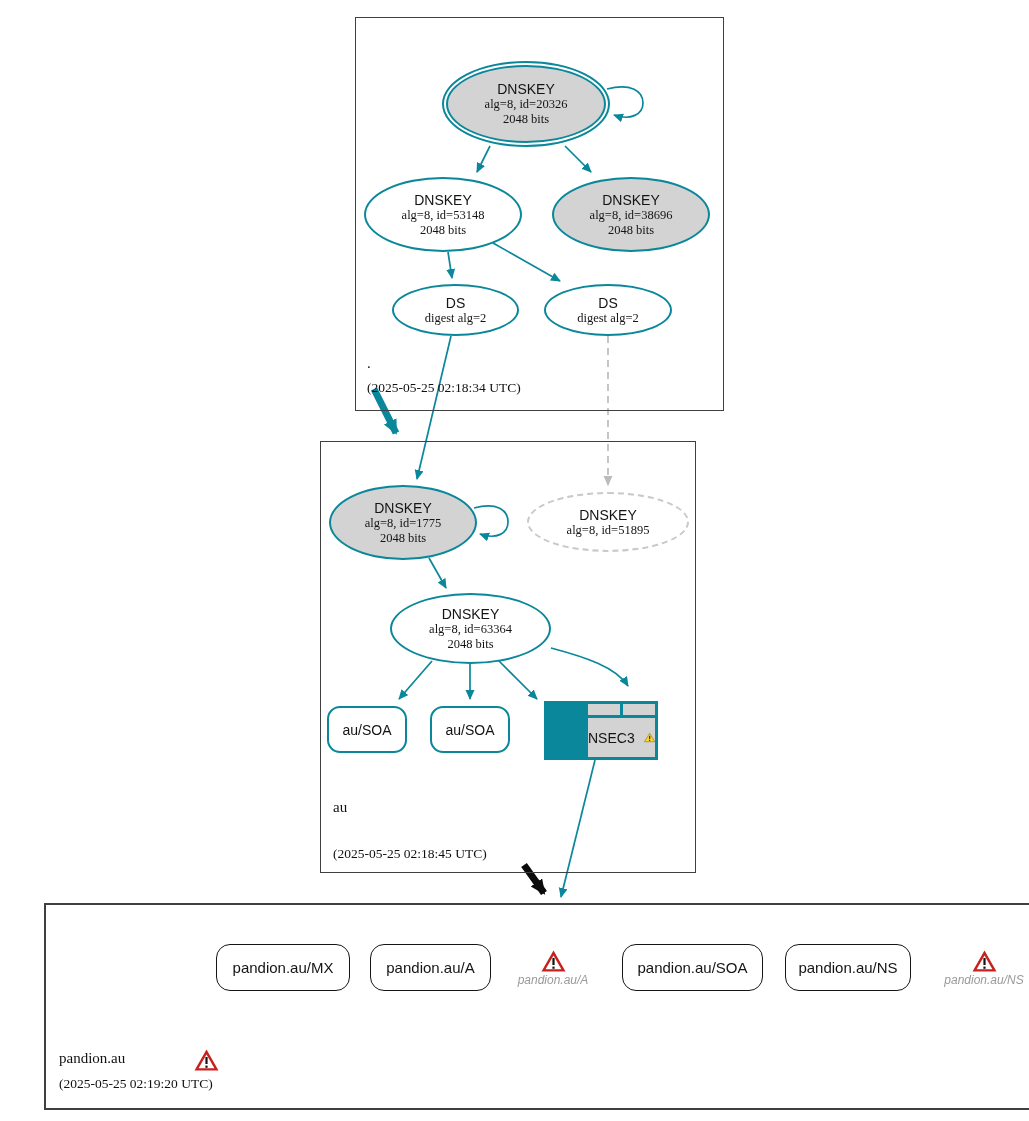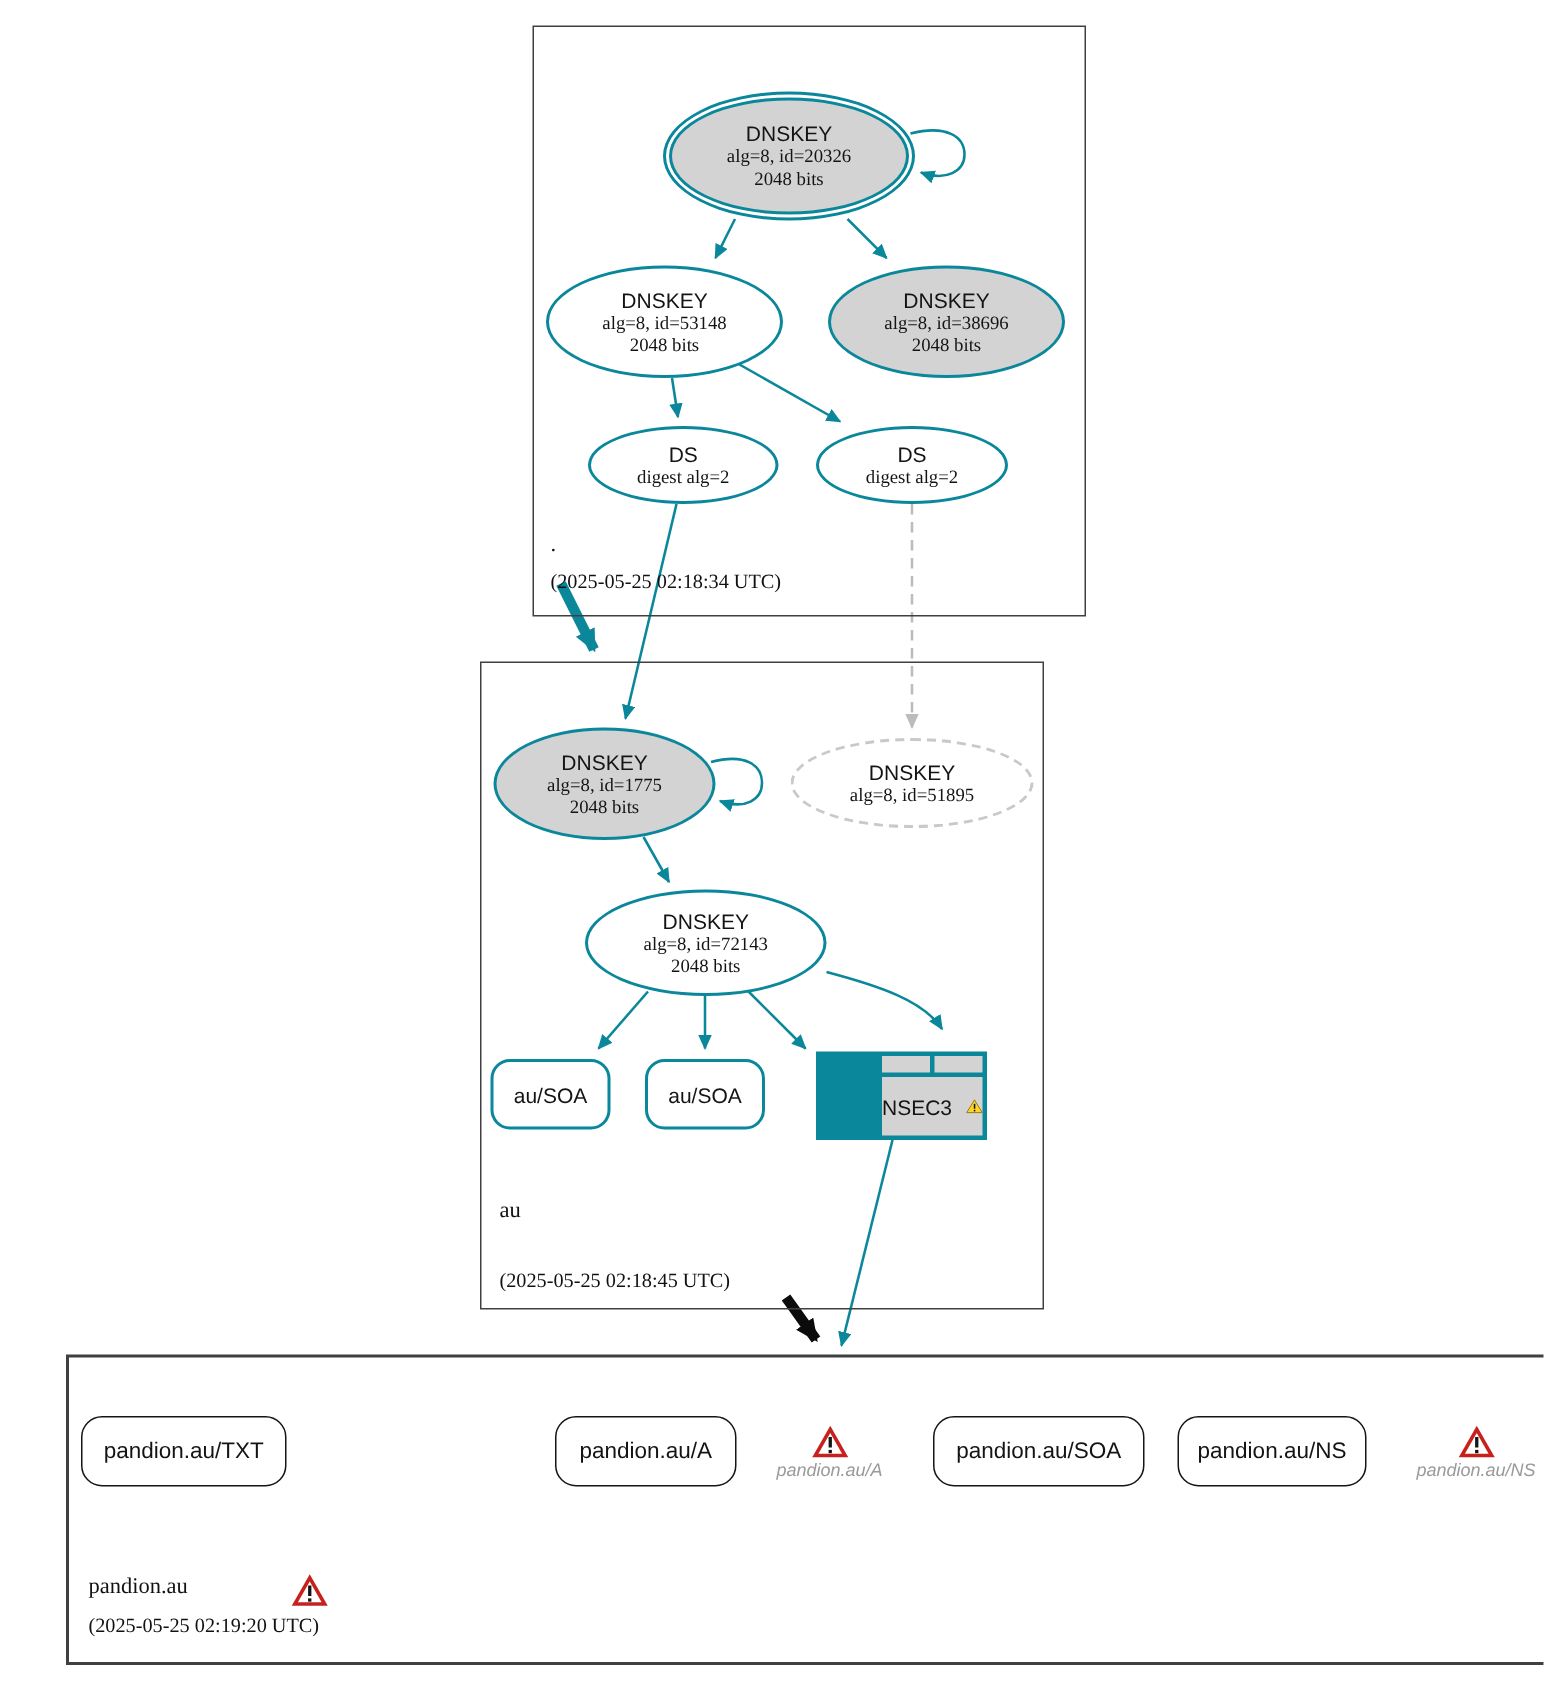--- a/index.html
+++ b/index.html
@@ -138,21 +138,21 @@
     <span class="node-detail">2048 bits</span>
   </div>
 
   <div class="ellipse dashed" style="left:499px;top:492px;width:162px;height:60px;">
     <span class="node-title">DNSKEY</span>
     <span class="node-detail">alg=8, id=51895</span>
   </div>
 
   <div class="ellipse" style="left:362px;top:593px;width:161px;height:71px;">
     <span class="node-title">DNSKEY</span>
-    <span class="node-detail">alg=8, id=72143</span>
+    <span class="node-detail">alg=8, id=63364</span>
     <span class="node-detail">2048 bits</span>
   </div>
 
   <div class="rr" style="left:299px;top:706px;width:80px;height:47px;">
     <span>au/SOA</span>
   </div>
   <div class="rr" style="left:402px;top:706px;width:80px;height:47px;">
     <span>au/SOA</span>
   </div>
 
@@ -167,22 +167,22 @@
         <path class="tri-yellow" d="M12,1.5 L23,19.5 L1,19.5 Z"></path>
         <rect class="tri-mark" x="11" y="7" width="2.2" height="7"></rect>
         <rect class="tri-mark" x="11" y="15.6" width="2.2" height="2.2"></rect>
       </svg>
     </div>
   </div>
 
   <div class="zone-label" style="left:305px;top:799px;">au</div>
   <div class="zone-ts" style="left:305px;top:846px;">(2025-05-25 02:18:45 UTC)</div>
 
-  <div class="rr black" style="left:26px;top:944px;width:137px;height:47px;">
-    <span>pandion.au/TXT</span>
+  <div class="rr black" style="left:188px;top:944px;width:134px;height:47px;">
+    <span>pandion.au/MX</span>
   </div>
   <div class="rr black" style="left:342px;top:944px;width:121px;height:47px;">
     <span>pandion.au/A</span>
   </div>
 
   <div class="warn-group" style="left:477px;top:950px;">
     <svg class="icon" width="25" height="22" viewBox="0 0 25 22">
       <path class="tri-red" d="M12.5,0.5 L24.5,21.5 L0.5,21.5 Z"></path>
       <path class="tri-red-in" d="M12.5,5.4 L20.4,19.2 L4.6,19.2 Z"></path>
       <rect class="tri-mark" x="11.4" y="8" width="2.2" height="7"></rect>

